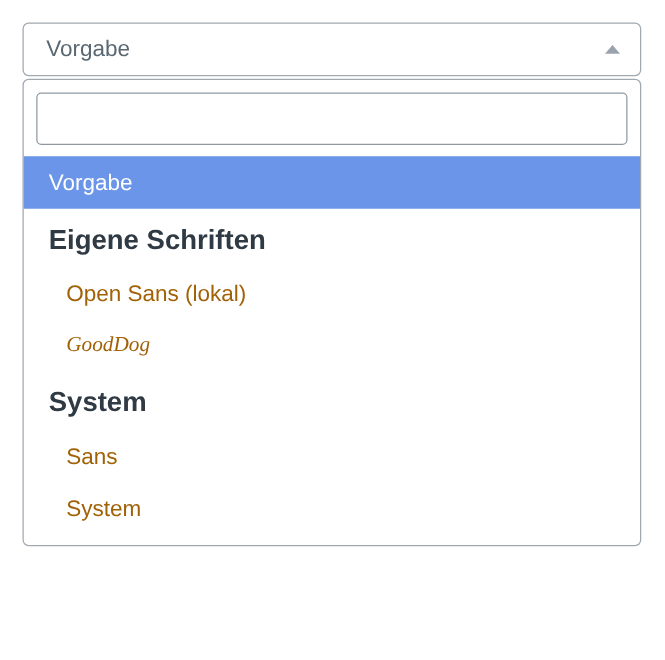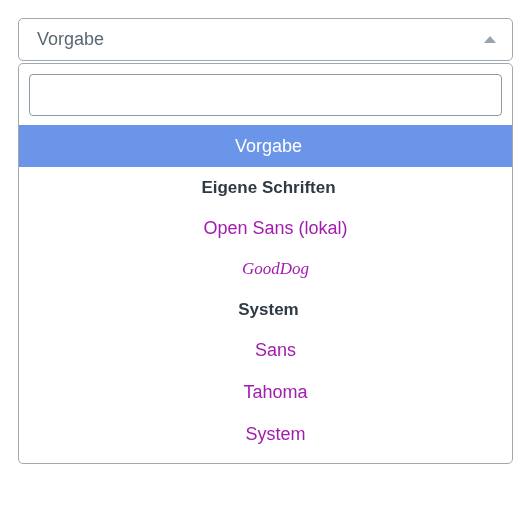--- a/index.html
+++ b/index.html
@@ -1,15 +1,15 @@
 <!DOCTYPE html>
 <html><head>
   <meta charset="utf-8">
   <style>
-    * { box-sizing: border-box; margin: 0; padding: 0; text-align: center; }
+    * { box-sizing: border-box; margin: 0; padding: 0; }
     body {
       font-family: -apple-system, BlinkMacSystemFont, "Segoe UI", Helvetica, Arial, sans-serif;
       background: #fff;
       padding: 18px;
       font-size: 17px;
     }
     .select-box {
       width: 495px;
       border: 1px solid #a0a8b0;
       border-radius: 5px;
@@ -47,36 +47,36 @@
       height: 42px;
       border: 1px solid #8f99a3;
       border-radius: 4px;
       padding: 6px 10px;
       font-size: 17px;
       outline: none;
       background: #fff;
     }
     .option {
       padding: 8px 14px 8px 20px;
-      color: #a21caf;
+      color: #a16207;
       font-size: 18px;
       cursor: pointer;
       line-height: 1.45;
     }
     .option.sub {
       padding-left: 34px;
     }
     .option.selected {
       background: #6b95e8;
       color: #fff;
     }
     .group-label {
       padding: 9px 14px 6px 20px;
       color: #2f3a44;
-      font-size: 17px;
+      font-size: 22px;
       font-weight: 700;
       line-height: 1.45;
     }
     .font-goodog {
       font-family: Georgia, "Times New Roman", serif;
       font-size: 17px;
       font-style: italic;
     }
   </style>
 </head>
@@ -95,15 +95,14 @@
   </div>
 
   <div class="option selected">Vorgabe</div>
 
   <div class="group-label">Eigene Schriften</div>
   <div class="option sub">Open Sans (lokal)</div>
   <div class="option sub font-goodog">GoodDog</div>
 
   <div class="group-label">System</div>
   <div class="option sub">Sans</div>
-  <div class="option sub">Tahoma</div>
   <div class="option sub">System</div>
 </div>
 
 </body></html>

